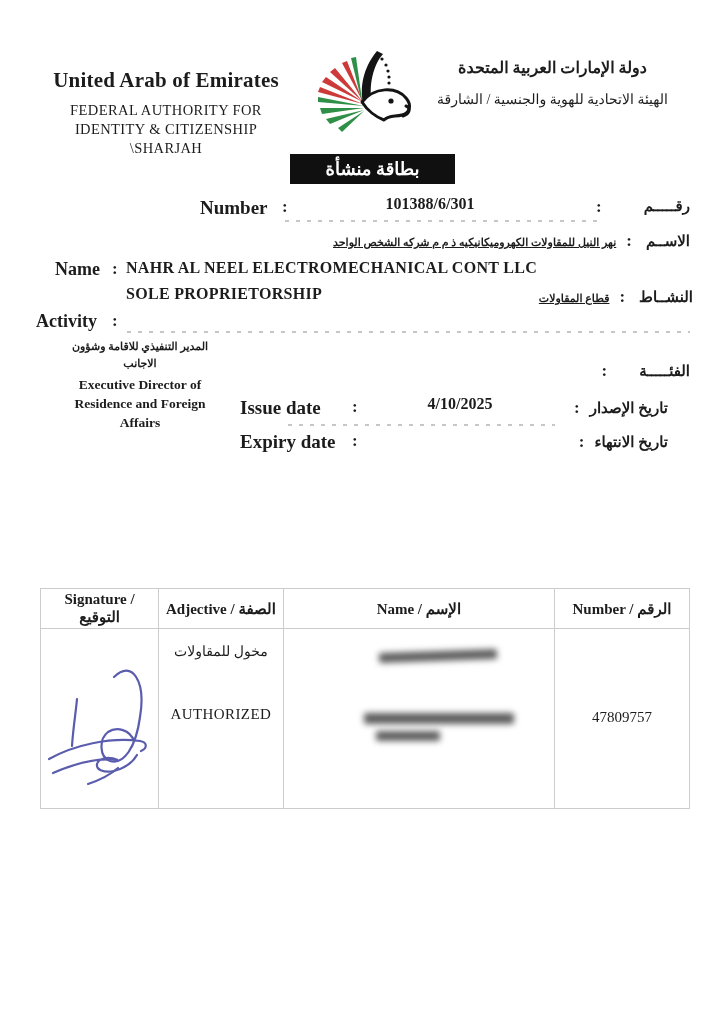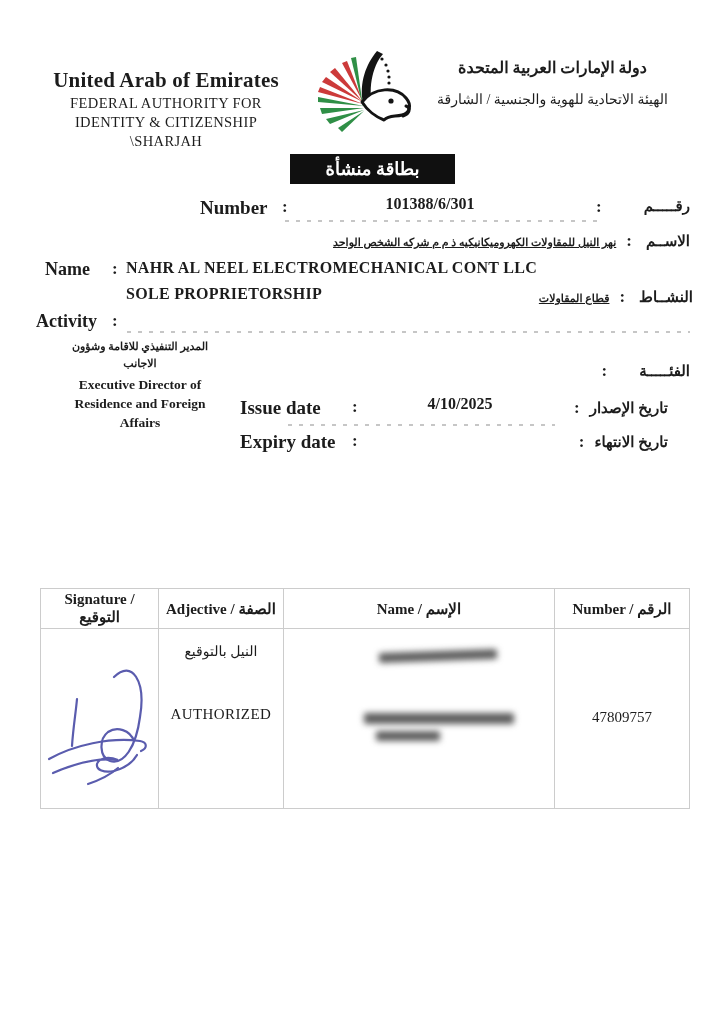--- a/index.html
+++ b/index.html
@@ -8,21 +8,21 @@
     position:relative; width:725px; height:1024px; margin:0 auto;
     background:#ffffff; overflow:hidden;
     font-family:"Liberation Serif","DejaVu Serif",serif; color:#1c1c1c;
   }
   .abs { position:absolute; }
   .ctr { text-align:center; }
 
   
   .hdr-left { left:45px; top:68px; width:242px; text-align:center; }
   .hdr-left .country { font-size:21px; font-weight:bold; letter-spacing:.2px; }
-  .hdr-left .sub { font-size:14.5px; margin-top:2px; letter-spacing:.4px; }
+  .hdr-left .sub { font-size:14.5px; margin-top:9px; letter-spacing:.4px; }
   .hdr-right { left:420px; top:58px; width:265px; text-align:center; direction:rtl; }
   .hdr-right .country-ar { font-size:16px; font-weight:bold; }
   .hdr-right .sub-ar { font-size:14px; margin-top:14px; }
 
   .banner {
     left:290px; top:154px; width:165px; height:30px;
     background:#101010; color:#ffffff; display:flex; align-items:center; justify-content:center;
     font-size:18px; font-weight:bold; direction:rtl;
   }
 
@@ -120,21 +120,21 @@
   <span class="abs colon" style="left:596px; top:197px;">:</span>
   <span class="abs lbl-ar" style="left:630px; top:197px; width:60px; text-align:right; direction:rtl;">رقـــــم</span>
   <div class="abs dotline" style="left:285px; top:220px; width:312px;"></div>
 
   <div class="abs rtl-row" style="right:35px; top:231px;">
     <span class="lbl-ar">الاســم</span>
     <span class="colon" style="margin:0 14px 0 10px;">:</span>
     <span class="val-ar">نهر النيل للمقاولات الكهروميكانيكيه ذ م م شركه الشخص الواحد</span>
   </div>
 
-  <span class="abs lbl-big" style="left:45px; top:259px;">Name</span>
+  <span class="abs lbl-big" style="left:55px; top:259px;">Name</span>
   <span class="abs colon" style="left:112px; top:259px;">:</span>
   <span class="abs val" style="left:126px; top:259px; letter-spacing:.3px;">NAHR AL NEEL ELECTROMECHANICAL CONT LLC</span>
   <span class="abs val" style="left:126px; top:285px; letter-spacing:.3px;">SOLE PROPRIETORSHIP</span>
 
   <div class="abs rtl-row" style="right:32px; top:287px;">
     <span class="lbl-ar">النشــاط</span>
     <span class="colon" style="margin:0 14px 0 10px;">:</span>
     <span class="val-ar">قطاع المقاولات</span>
   </div>
 
@@ -191,21 +191,21 @@
             <g fill="none" stroke="#5a5cae" stroke-width="2.2" stroke-linecap="round">
               <path d="M68,26 C86,8 100,30 94,66 C90,96 78,114 64,110 C53,106 53,88 62,81 C71,75 84,79 88,90"></path>
               <path d="M31,48 C30,60 27,78 26,95"></path>
               <path d="M3,108 C28,94 64,86 94,90 C101,91 102,97 95,100"></path>
               <path d="M7,122 C32,111 55,107 72,109 C62,105 53,107 51,113 C50,119 58,122 68,120 C79,117 87,111 91,104"></path>
               <path d="M42,133 C54,129 64,124 72,117"></path>
             </g>
           </svg>
         </td>
         <td class="cell-adj">
-          <div class="adj-ar">النيل بالتوقيع</div>
+          <div class="adj-ar">مخول للمقاولات</div>
           <div class="adj-en">AUTHORIZED</div>
         </td>
         <td class="cell-name">
           <div class="redact r-ar"></div>
           <div class="redact r-en1"></div>
           <div class="redact r-en2"></div>
         </td>
         <td class="cell-num">
           <div class="num">47809757</div>
         </td>

